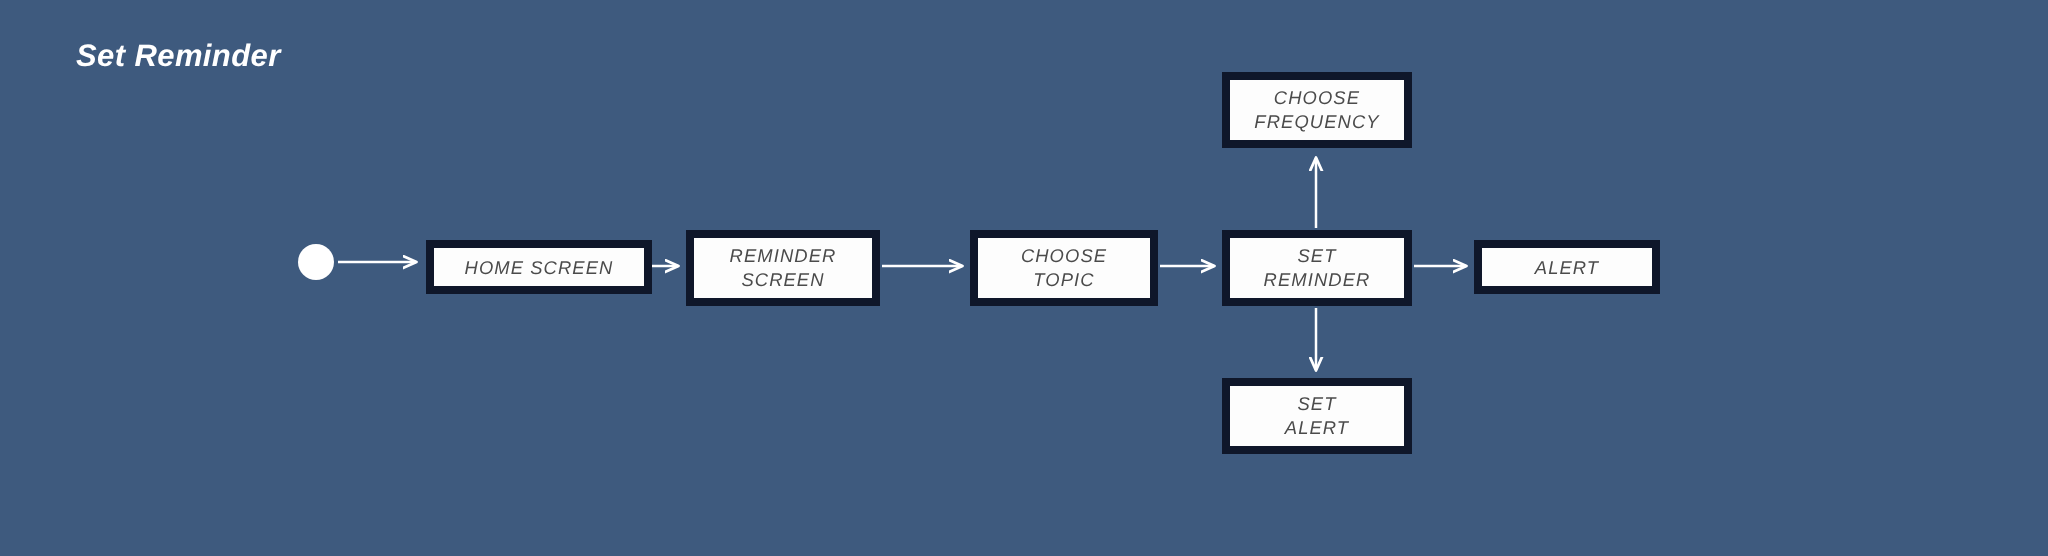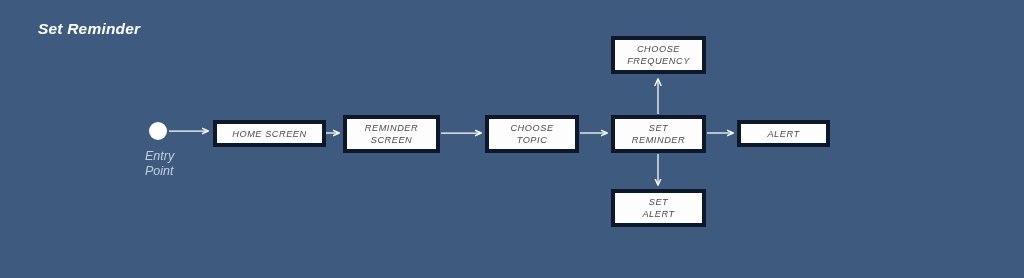--- a/index.html
+++ b/index.html
@@ -97,22 +97,20 @@
       <line x1="307" y1="133" x2="339" y2="133" marker-end="url(#arrowhead)"></line>
       <line x1="441" y1="133" x2="481" y2="133" marker-end="url(#arrowhead)"></line>
       <line x1="580" y1="133" x2="607" y2="133" marker-end="url(#arrowhead)"></line>
       <line x1="707" y1="133" x2="733" y2="133" marker-end="url(#arrowhead)"></line>
       <line x1="658" y1="114" x2="658" y2="79" marker-end="url(#arrowhead)"></line>
       <line x1="658" y1="154" x2="658" y2="185" marker-end="url(#arrowhead)"></line>
     </g>
   </svg>
 
   <div class="entry-node"></div>
-  <div class="entry-label">Entry
-Point</div>
 
   <div class="node-box" style="left:213px; top:120px; width:113px; height:27px;">
     <span class="node-label">HOME SCREEN</span>
   </div>
 
   <div class="node-box" style="left:343px; top:115px; width:97px; height:38px;">
     <span class="node-label">REMINDER
 SCREEN</span>
   </div>
 

